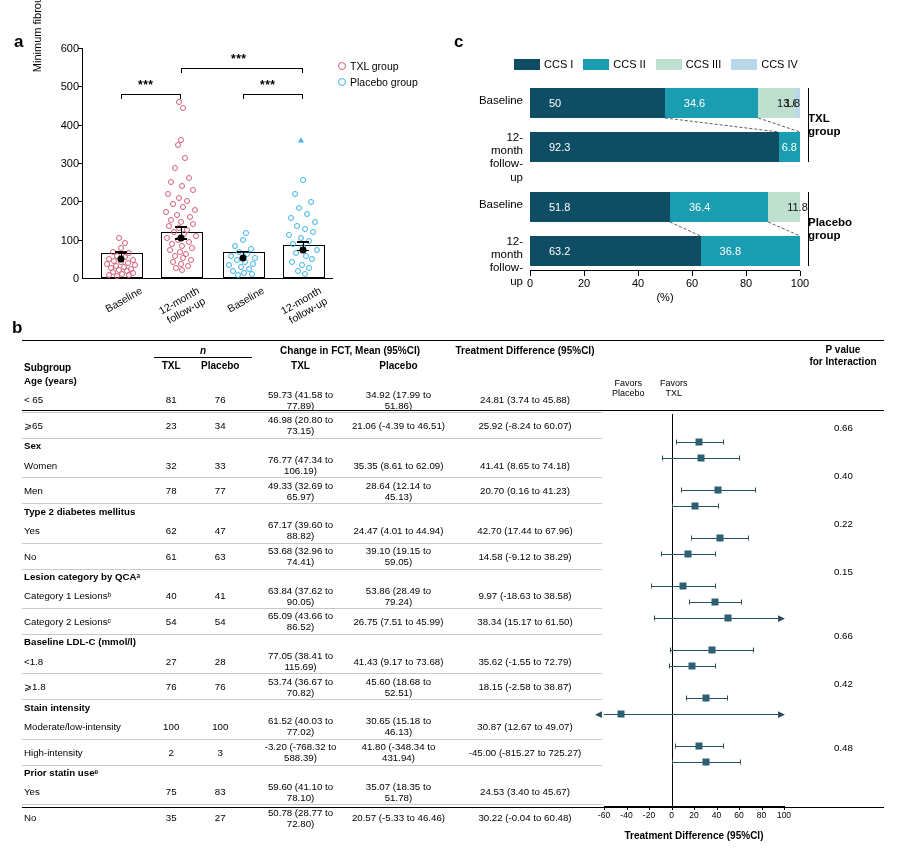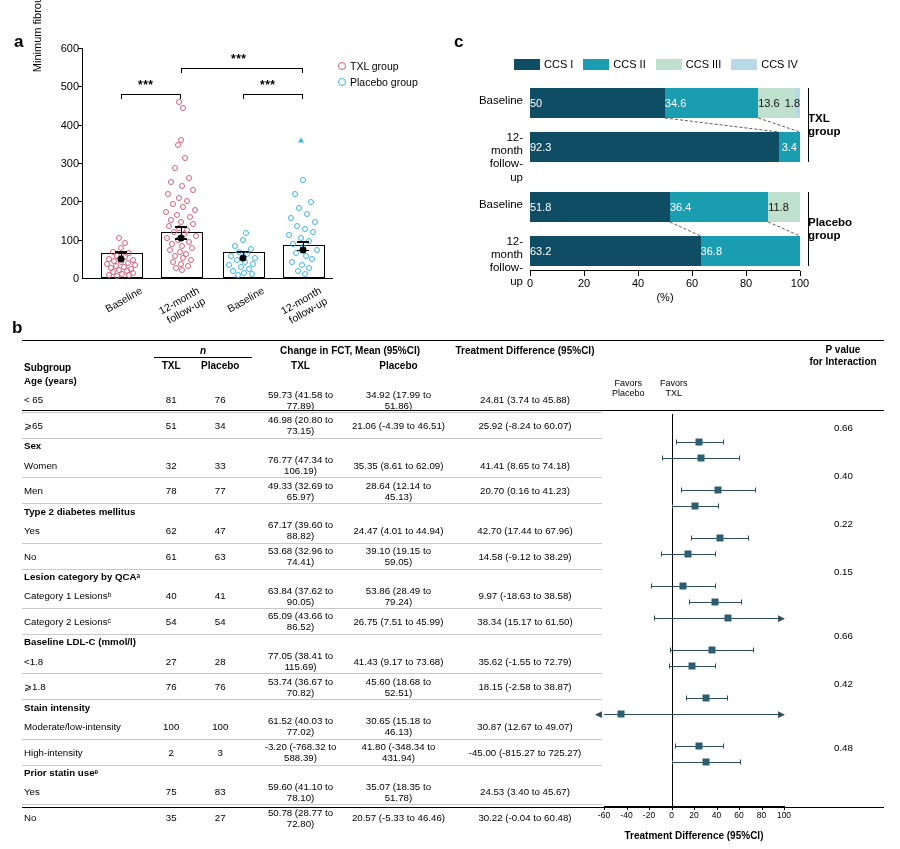--- a/index.html
+++ b/index.html
@@ -29,21 +29,21 @@
   .legend-a .mk.blue{border-color:#3cb4e5;}
 
   
   #panel-c{position:absolute;left:452px;top:28px;width:440px;height:290px;}
   #panel-c .letter{position:absolute;left:2px;top:4px;}
   #c-legend{position:absolute;left:62px;top:30px;display:flex;gap:10px;font-size:11px;align-items:center;}
   #c-legend .item{display:flex;align-items:center;gap:4px;}
   #c-legend .sw{width:26px;height:11px;display:inline-block;}
   #c-plot{position:absolute;left:78px;top:52px;width:270px;height:190px;}
   .cbar{position:absolute;left:0;height:30px;display:flex;}
-  .cseg{display:flex;align-items:center;color:#fff;font-size:11px;padding-left:0;box-sizing:border-box;overflow:visible;white-space:nowrap;}
+  .cseg{display:flex;align-items:center;color:#fff;font-size:11px;padding-left:19px;box-sizing:border-box;overflow:visible;white-space:nowrap;}
   .cseg.dark-text{color:#111;}
   .crowlabel{position:absolute;right:100%;margin-right:7px;font-size:11.5px;text-align:right;line-height:1.15;white-space:nowrap;}
   .grouplabel{position:absolute;left:100%;margin-left:8px;font-size:11.5px;font-weight:bold;line-height:1.15;white-space:nowrap;}
   #c-axis{position:absolute;left:0;top:190px;width:270px;border-top:1.3px solid #000;}
   .cxtick{position:absolute;top:0;width:1.2px;height:5px;background:#000;}
   .cxlab{position:absolute;top:6px;font-size:11px;transform:translateX(-50%);}
   #c-xunit{position:absolute;top:20px;left:135px;transform:translateX(-50%);font-size:11px;}
   .brace{position:absolute;border-right:1.3px solid #000;width:6px;}
 
   
@@ -309,21 +309,21 @@
       <div class="crowlabel" style="top:6px;">Baseline</div>
       <div class="cseg" style="width:135px;background:#0e4d63">50</div>
       <div class="cseg" style="width:93.4px;background:#1a9db0">34.6</div>
       <div class="cseg dark-text" style="width:37px;background:#bfe0cf">13.6</div>
       <div class="cseg dark-text" style="width:4.9px;background:#b9d9e8;padding-left:0;justify-content:flex-end;">1.8</div>
     </div>
 
     <div class="cbar" style="top:52px;width:270px;">
       <div class="crowlabel" style="top:-1px;white-space:pre-line;">12-month follow-up</div>
       <div class="cseg" style="width:249.2px;background:#0e4d63">92.3</div>
-      <div class="cseg" style="width:20.8px;background:#1a9db0;padding-left:0;justify-content:flex-end;padding-right:3px;">3.4</div>
+      <div class="cseg" style="width:20.8px;background:#1a9db0;padding-left:0;justify-content:flex-end;padding-right:3px;">6.8</div>
     </div>
 
     <div class="cbar" style="top:112px;width:270px;">
       <div class="crowlabel" style="top:6px;">Baseline</div>
       <div class="cseg" style="width:139.9px;background:#0e4d63">51.8</div>
       <div class="cseg" style="width:98.3px;background:#1a9db0">36.4</div>
       <div class="cseg dark-text" style="width:31.8px;background:#bfe0cf">11.8</div>
     </div>
 
     <div class="cbar" style="top:156px;width:270px;">
@@ -395,21 +395,21 @@
       <tr class="rowline">
         <td class="sub">&lt; 65</td>
         <td class="ctr">81</td>
         <td class="ctr">76</td>
         <td class="ctr">59.73 (41.58 to 77.89)</td>
         <td class="ctr">34.92 (17.99 to 51.86)</td>
         <td class="ctr">24.81 (3.74 to 45.88)</td>
       </tr>
       <tr class="rowline">
         <td class="sub">⩾65</td>
-        <td class="ctr">51</td>
+        <td class="ctr">23</td>
         <td class="ctr">34</td>
         <td class="ctr">46.98 (20.80 to 73.15)</td>
         <td class="ctr">21.06 (-4.39 to 46.51)</td>
         <td class="ctr">25.92 (-8.24 to 60.07)</td>
       </tr>
 
       <tr>
           <td class="grp" colspan="6">Sex</td>
         </tr>
       <tr class="rowline">

